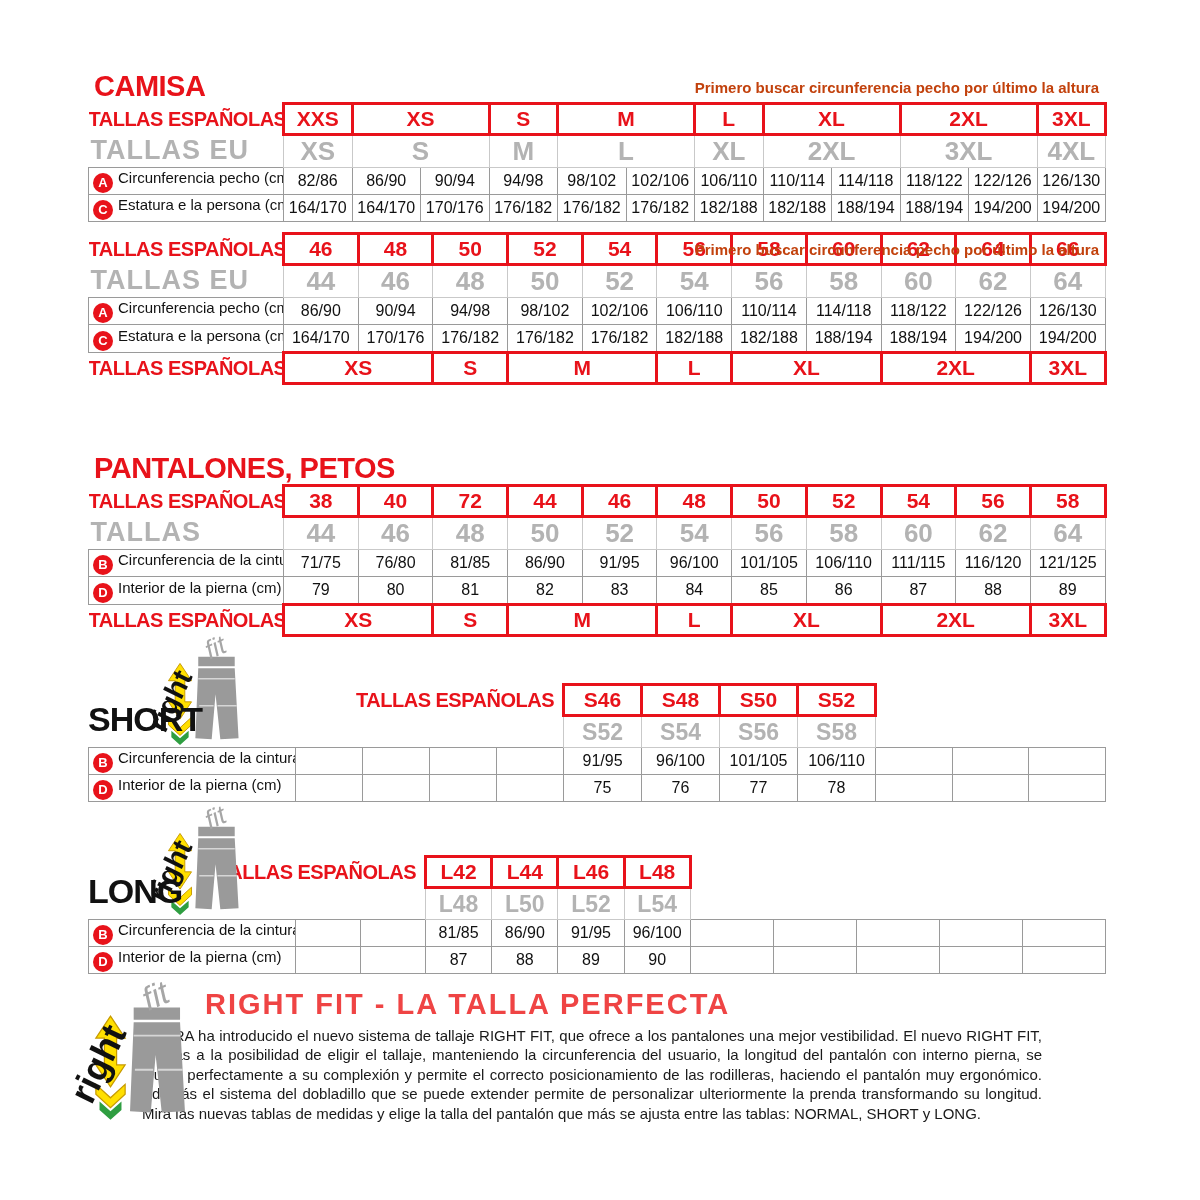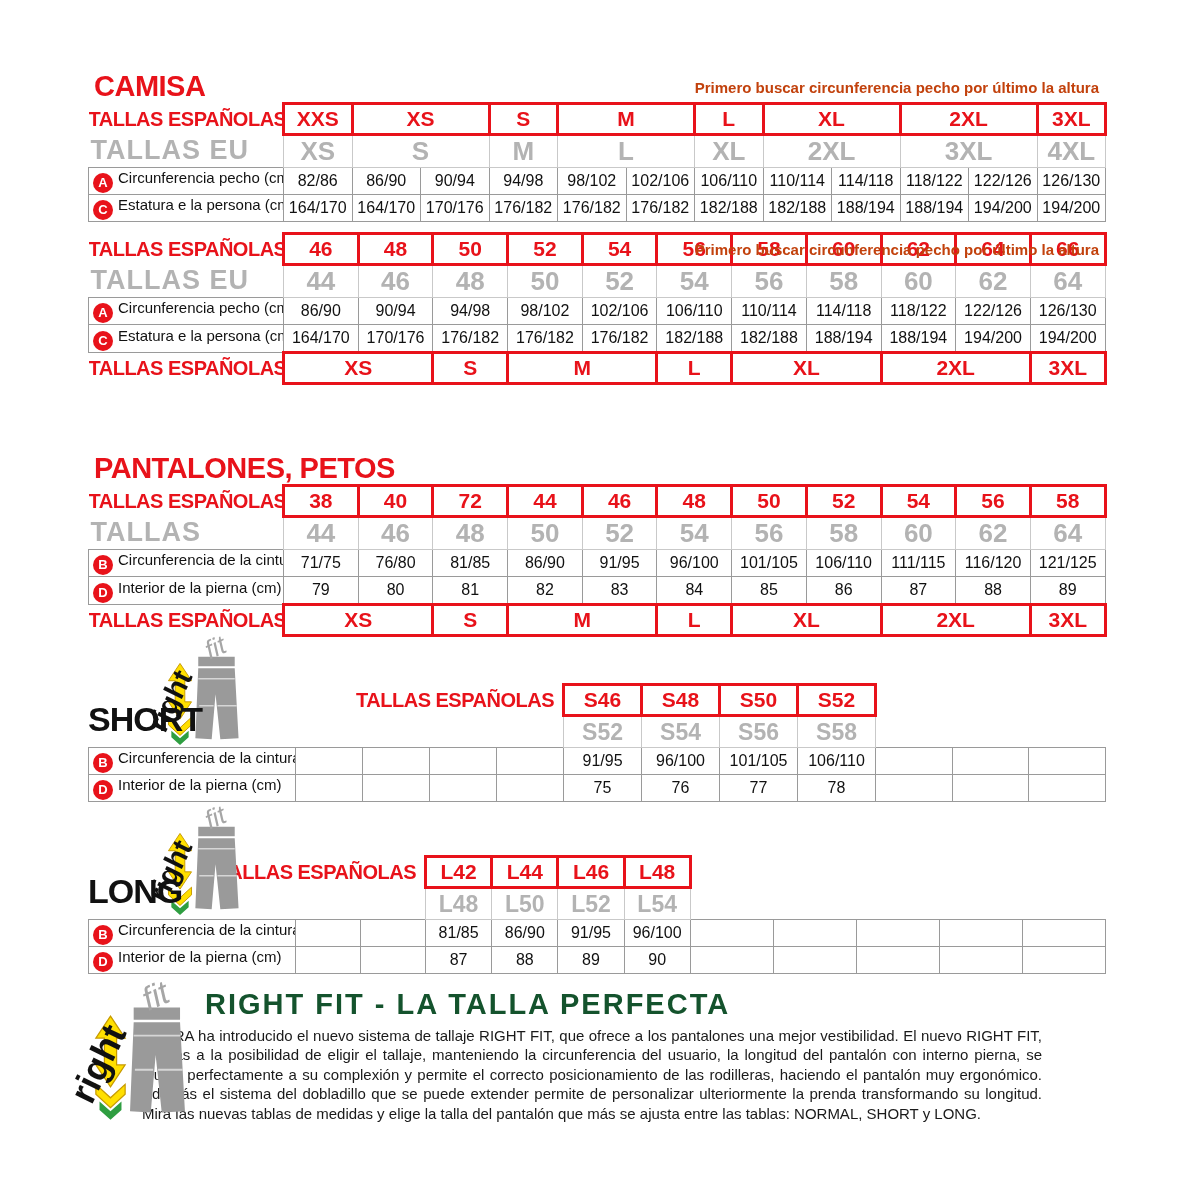--- a/index.html
+++ b/index.html
@@ -22,21 +22,21 @@
   .gray-cell{border:1px solid #c9c9c9;color:var(--gray);font-weight:bold;font-size:23px;height:30px;}
   .meas-lbl{border:1px solid #9a9a9a;text-align:left;font-size:15px;padding-left:4px;height:26px;}
   .val{border:1px solid #9a9a9a;font-size:16px;height:26px;}
   .nob{border:none;}
   .badge{display:inline-block;width:20px;height:20px;line-height:20px;border-radius:50%;
          background:var(--red);color:#fff;font-weight:bold;font-size:13px;text-align:center;
          margin-right:5px;vertical-align:-4px;}
   .fit-name{position:absolute;left:0;font-size:34px;font-weight:bold;letter-spacing:-1px;color:#111;}
   .rf-logo{position:absolute;overflow:visible;}
   .rf-heading{margin:0 0 0 117px;font-size:29px;font-weight:bold;letter-spacing:2px;
-              line-height:32px;color:#14532d;}
+              line-height:32px;color:#ef4444;}
   .rf-par{margin:6px 0 0 54px;width:900px;text-align:justify;font-size:15px;
           line-height:19.4px;color:#1a1a1a;}
 </style>
 </head>
 <body>
 
 <div class="page">
 
   <div class="sec" style="top:70px">
     <div class="title">CAMISA</div>

